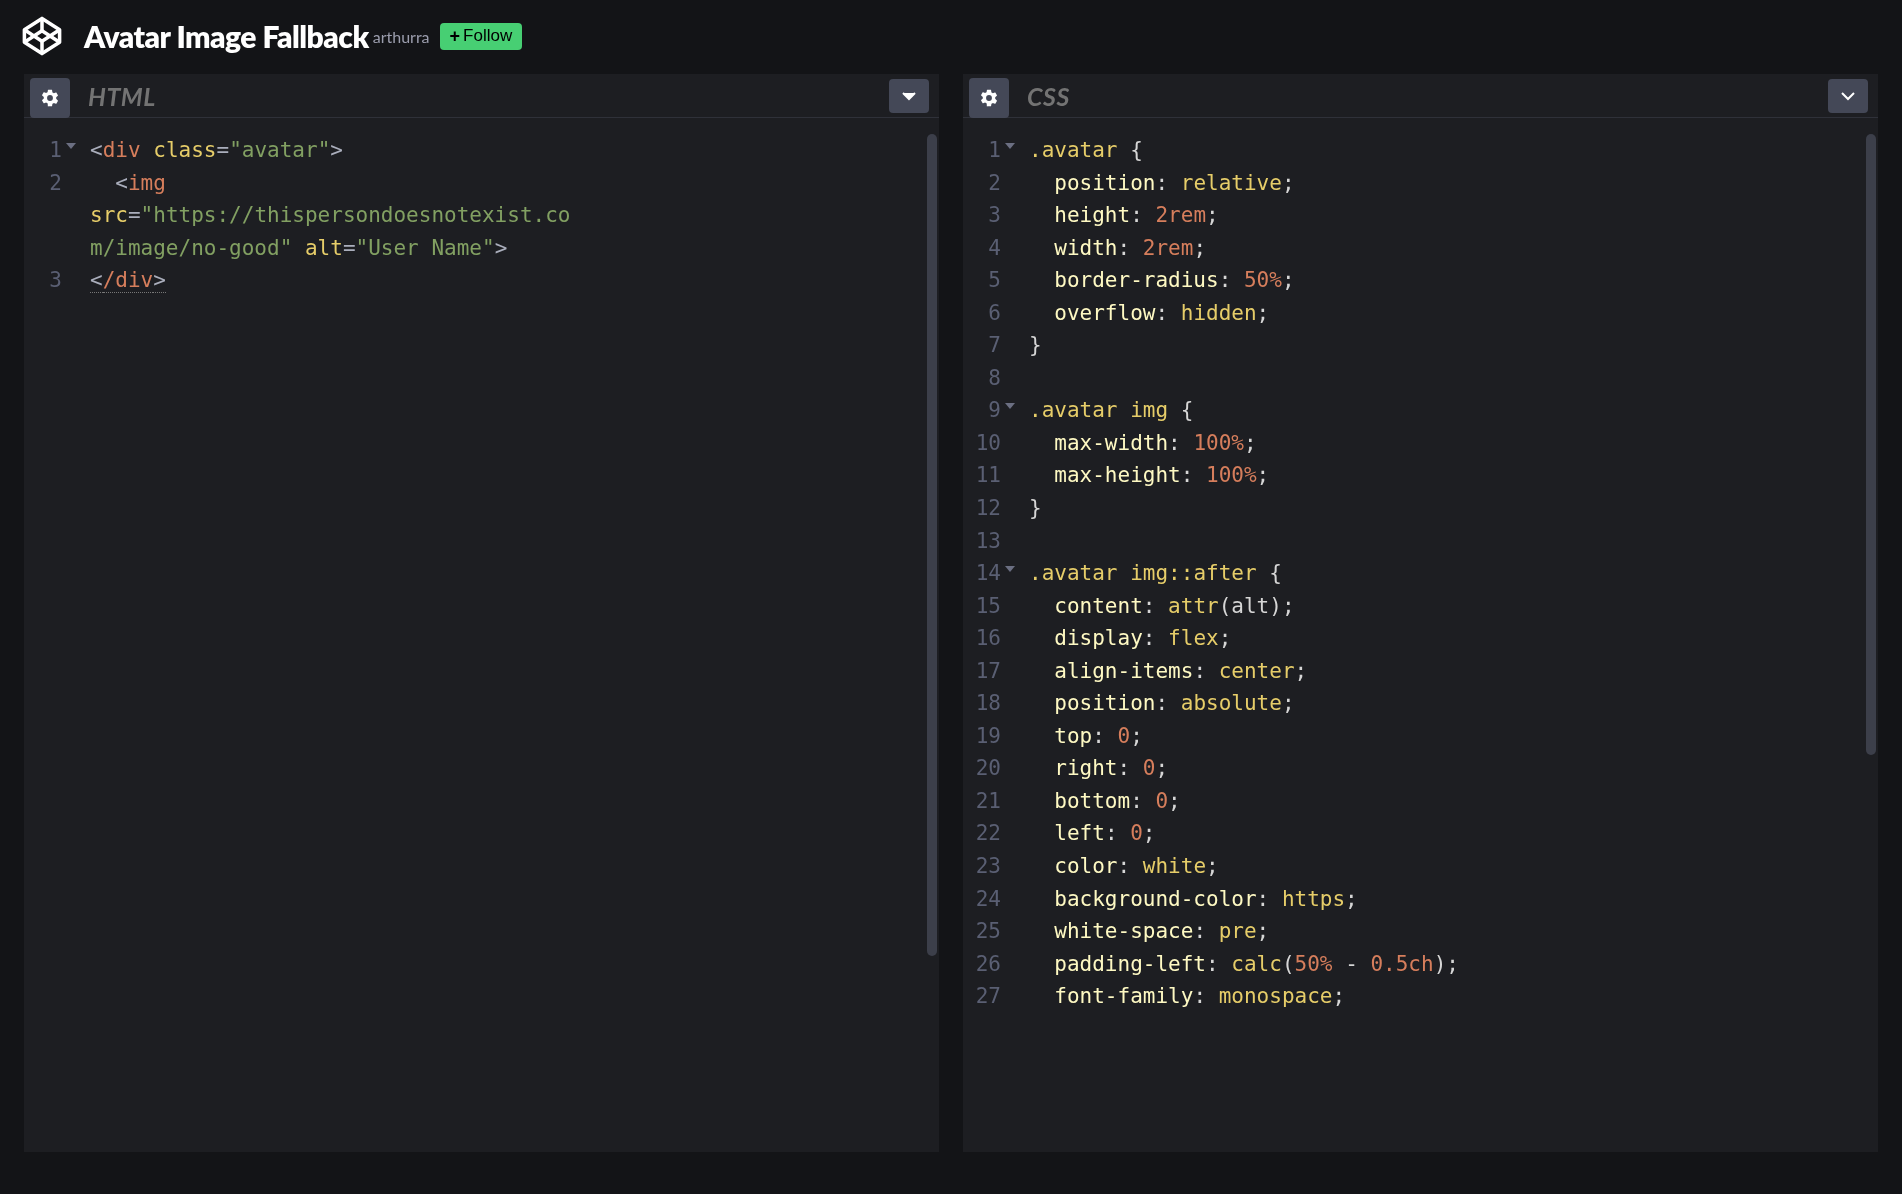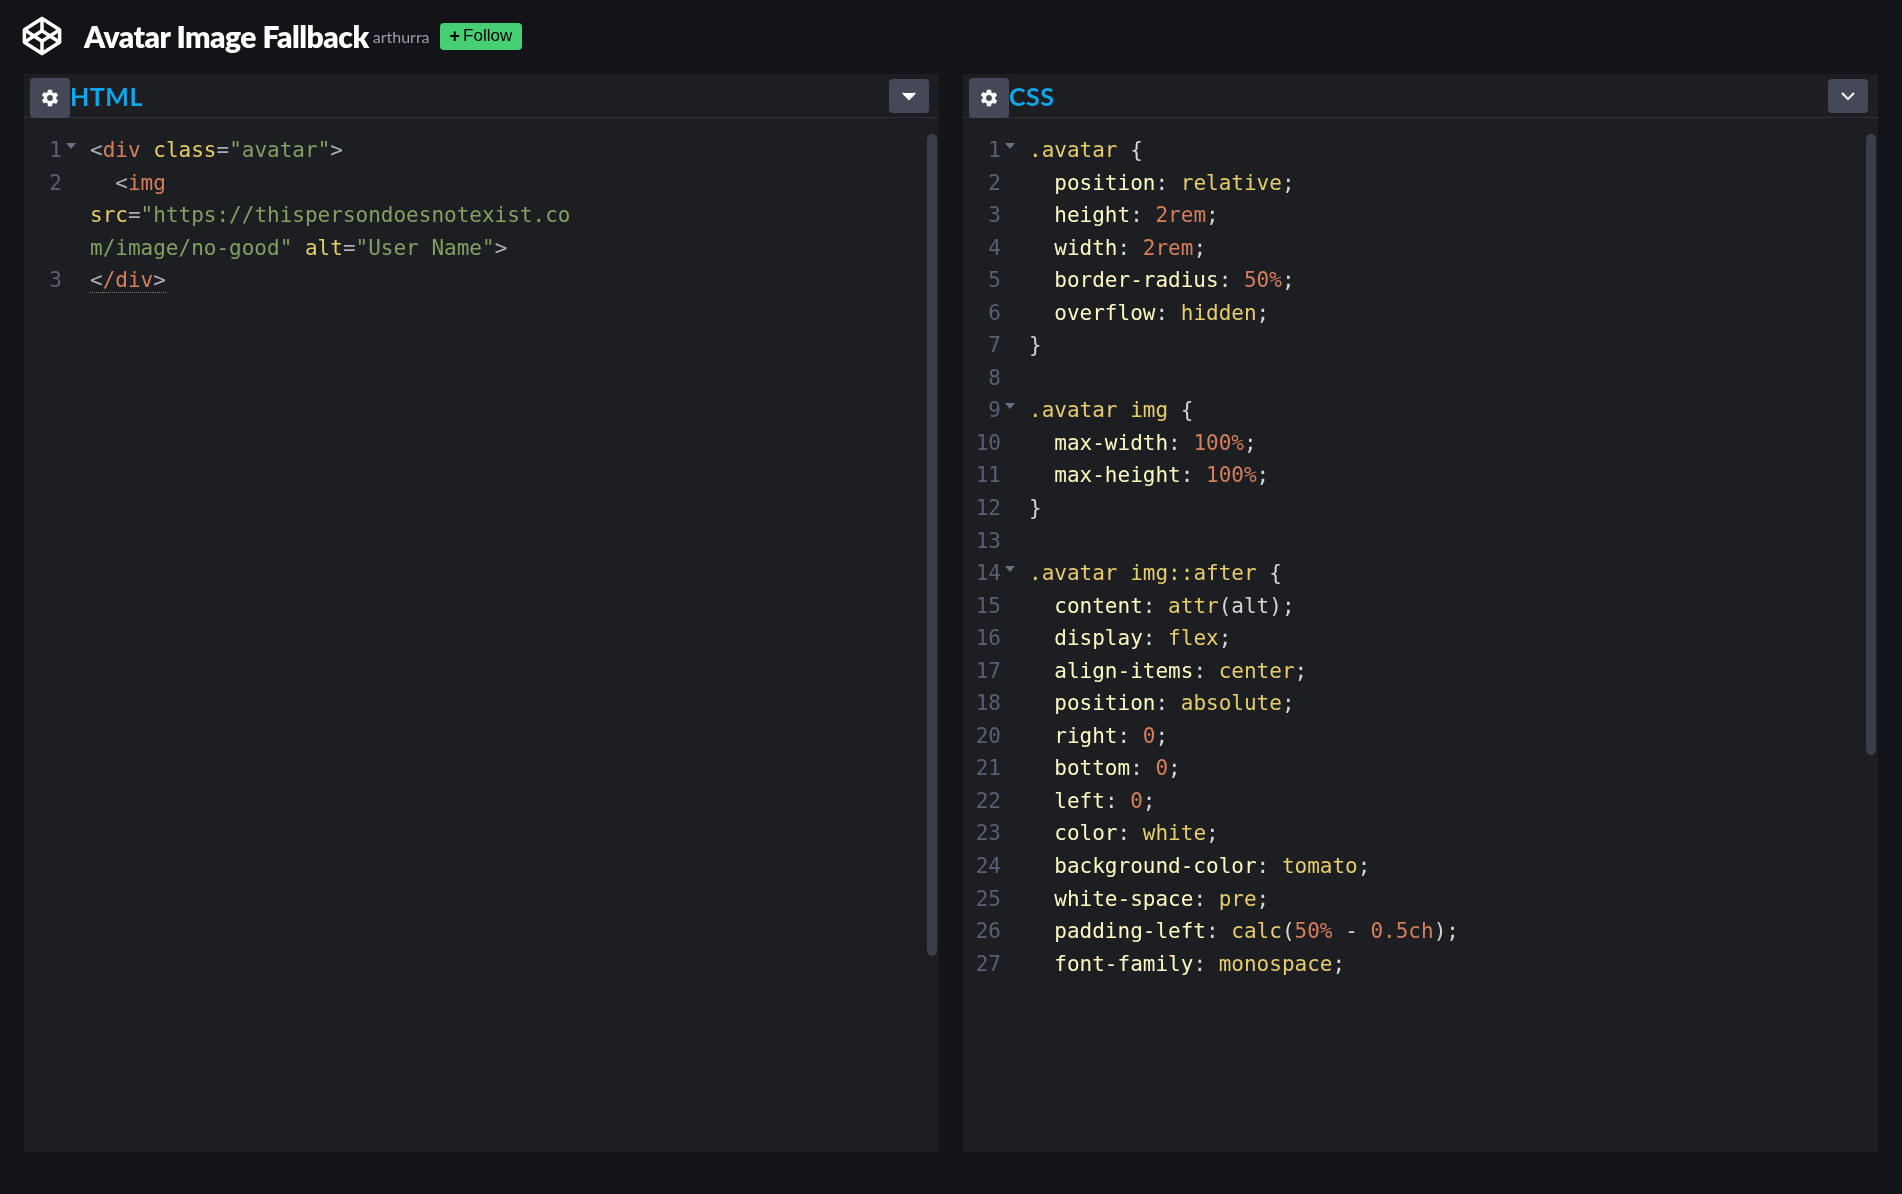--- a/index.html
+++ b/index.html
@@ -74,24 +74,26 @@
       width: 40px;
       height: 40px;
       background: #444857;
       display: flex;
       align-items: center;
       justify-content: center;
       border-radius: 4px;
       margin: 4px 0 0 6px;
     }
     .panel-title {
-      color: #0ea5e9;
+      color: #737373;
       font-size: 25px;
       font-weight: 700;
+      margin-left: 18px;
       letter-spacing: 0.5px;
+      font-style: italic;
     }
     .dropdown-box {
       margin-left: auto;
       margin-right: 10px;
       width: 40px;
       height: 34px;
       background: #444857;
       border-radius: 4px;
       display: flex;
       align-items: center;
@@ -242,25 +244,26 @@
           <div class="line"><div class="gutter">9<div class="fold"></div></div><div class="code"><span class="t-sel">.avatar</span><span> </span><span class="t-sel">img</span><span class="t-pl"> {</span></div></div>
           <div class="line"><div class="gutter">10</div><div class="code"><span>  </span><span class="t-prop">max-width</span><span class="t-pl">: </span><span class="t-num">100%</span><span class="t-pl">;</span></div></div>
           <div class="line"><div class="gutter">11</div><div class="code"><span>  </span><span class="t-prop">max-height</span><span class="t-pl">: </span><span class="t-num">100%</span><span class="t-pl">;</span></div></div>
           <div class="line"><div class="gutter">12</div><div class="code"><span class="t-pl">}</span></div></div>
           <div class="line"><div class="gutter">13</div><div class="code"><span> </span></div></div>
           <div class="line"><div class="gutter">14<div class="fold"></div></div><div class="code"><span class="t-sel">.avatar</span><span> </span><span class="t-sel">img</span><span class="t-sel">::after</span><span class="t-pl"> {</span></div></div>
           <div class="line"><div class="gutter">15</div><div class="code"><span>  </span><span class="t-prop">content</span><span class="t-pl">: </span><span class="t-val">attr</span><span class="t-pl">(alt)</span><span class="t-pl">;</span></div></div>
           <div class="line"><div class="gutter">16</div><div class="code"><span>  </span><span class="t-prop">display</span><span class="t-pl">: </span><span class="t-val">flex</span><span class="t-pl">;</span></div></div>
           <div class="line"><div class="gutter">17</div><div class="code"><span>  </span><span class="t-prop">align-items</span><span class="t-pl">: </span><span class="t-val">center</span><span class="t-pl">;</span></div></div>
           <div class="line"><div class="gutter">18</div><div class="code"><span>  </span><span class="t-prop">position</span><span class="t-pl">: </span><span class="t-val">absolute</span><span class="t-pl">;</span></div></div>
+          <div class="line"><div class="gutter">19</div><div class="code"><span>  </span><span class="t-prop">top</span><span class="t-pl">: </span><span class="t-num">0</span><span class="t-pl">;</span></div></div>
           <div class="line"><div class="gutter">20</div><div class="code"><span>  </span><span class="t-prop">right</span><span class="t-pl">: </span><span class="t-num">0</span><span class="t-pl">;</span></div></div>
           <div class="line"><div class="gutter">21</div><div class="code"><span>  </span><span class="t-prop">bottom</span><span class="t-pl">: </span><span class="t-num">0</span><span class="t-pl">;</span></div></div>
           <div class="line"><div class="gutter">22</div><div class="code"><span>  </span><span class="t-prop">left</span><span class="t-pl">: </span><span class="t-num">0</span><span class="t-pl">;</span></div></div>
           <div class="line"><div class="gutter">23</div><div class="code"><span>  </span><span class="t-prop">color</span><span class="t-pl">: </span><span class="t-val">white</span><span class="t-pl">;</span></div></div>
-          <div class="line"><div class="gutter">24</div><div class="code"><span>  </span><span class="t-prop">background-color</span><span class="t-pl">: </span><span class="t-val">tomato</span><span class="t-pl">;</span></div></div>
+          <div class="line"><div class="gutter">24</div><div class="code"><span>  </span><span class="t-prop">background-color</span><span class="t-pl">: </span><span class="t-val">https</span><span class="t-pl">;</span></div></div>
           <div class="line"><div class="gutter">25</div><div class="code"><span>  </span><span class="t-prop">white-space</span><span class="t-pl">: </span><span class="t-val">pre</span><span class="t-pl">;</span></div></div>
           <div class="line"><div class="gutter">26</div><div class="code"><span>  </span><span class="t-prop">padding-left</span><span class="t-pl">: </span><span class="t-val">calc</span><span class="t-pl">(</span><span class="t-num">50%</span><span class="t-pl"> - </span><span class="t-num">0.5ch</span><span class="t-pl">)</span><span class="t-pl">;</span></div></div>
           <div class="line"><div class="gutter">27</div><div class="code"><span>  </span><span class="t-prop">font-family</span><span class="t-pl">: </span><span class="t-val">monospace</span><span class="t-pl">;</span></div></div>
         </div>
       <div class="editor-scrollbar">
         <div class="scroll-thumb css"></div>
       </div>
     </div>
   </div>
 

